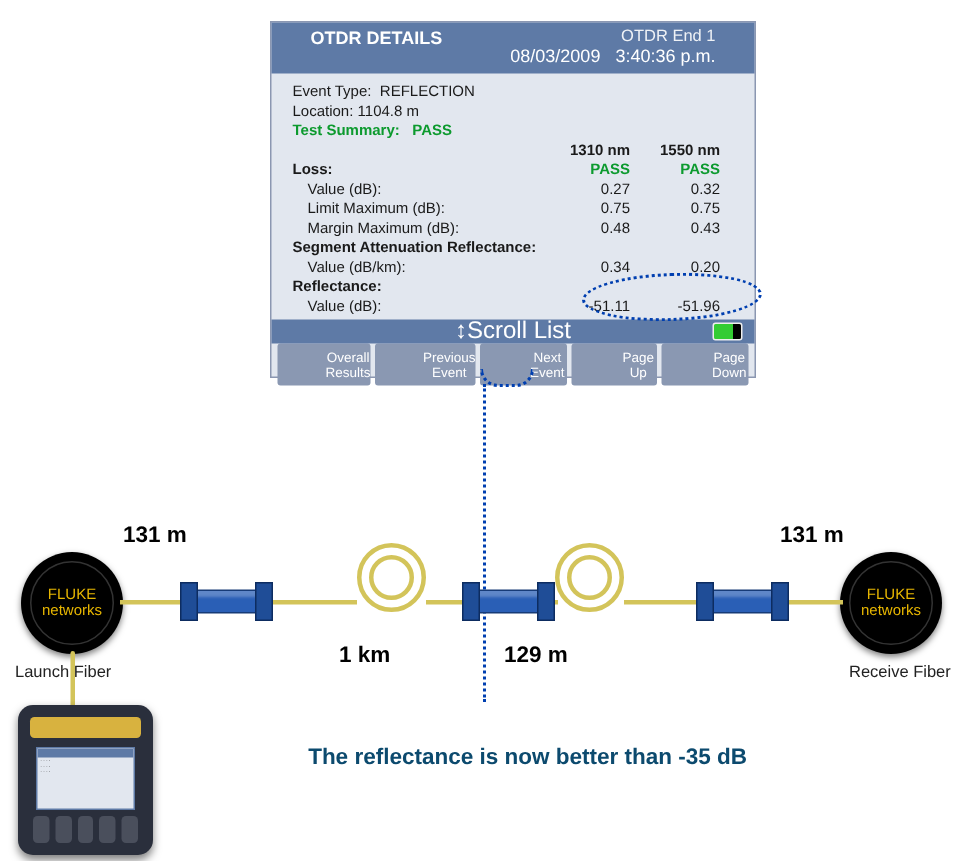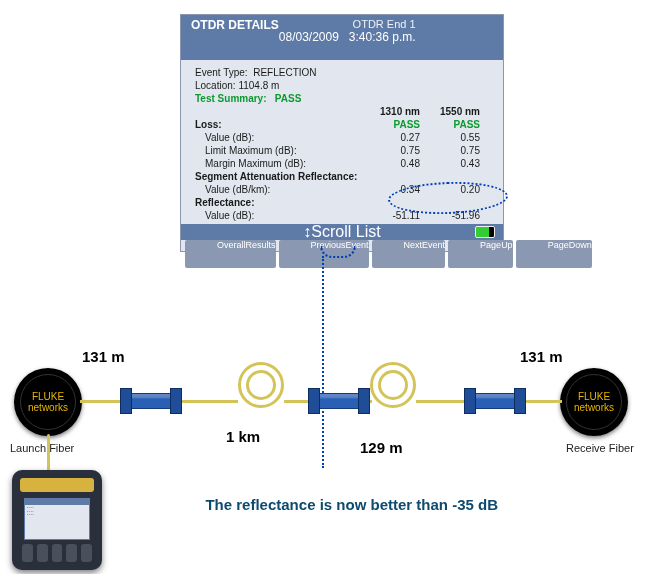--- a/index.html
+++ b/index.html
@@ -12,24 +12,24 @@
 
   
   .otdr-screen {
     position: absolute; left: 180px; top: 14px;
     width: 324px; height: 238px;
     background: #e2e7ef;
     border: 1px solid #8b97b1;
     font-size: 10px; color: #1a1a1a;
   }
   .otdr-title {
-    height: 45px; background: #5e7aa6;
-    padding: 3px 10px;
+    height: 34px; background: #5e7aa6;
+    padding: 3px 26px;
     color: #fff;
-    display: flex; 
+    display: flex; justify-content: space-between;
   }
   .otdr-title .t-main { font-weight: bold; font-size: 12px; }
   .otdr-title .t-sub { font-size: 11px; text-align: right; opacity: .9; }
   .otdr-title .t-stamp { font-size: 12px; }
 
   .otdr-body { padding: 6px 14px 2px 14px; }
   .otdr-body .row {
     display: flex; align-items: center;
     min-height: 13px;
   }
@@ -46,21 +46,21 @@
   .scroll-bar .batt {
     position: absolute; right: 8px; top: 2px;
     width: 20px; height: 12px;
     border: 1px solid #eee; border-radius: 2px;
     background: linear-gradient(to right, #3c3 70%, #000 70%);
   }
   .tab-row { display: flex; height: 32px; padding: 0 4px 4px 4px; gap: 3px; }
   .tab {
     flex: 1; background: #8a98b2; color: #fff;
     font-size: 9px; text-align: center;
-    display: flex; flex-direction: row; justify-content: center;
+    display: flex; flex-direction: column; justify-content: center;
     border-radius: 2px;
     padding-left: 32px;
   }
 
   
   .callout-circle {
     position: absolute; left: 388px; top: 182px;
     width: 120px; height: 32px;
     border: 2px dotted #003fb0; border-radius: 50%;
     transform: rotate(-2deg);
@@ -151,21 +151,21 @@
   .vfiber {
     position: absolute; width: 3px; background: #d3c45a;
     left: 47px; top: 104px; height: 38px; border-radius: 3px;
   }
 
   .dist {
     position: absolute; font-weight: bold; font-size: 15px; color: #000;
   }
   .dist.d131l { left: 82px;  top: 18px; }
   .dist.d1km  { left: 226px; top: 98px; }
-  .dist.d129  { left: 360px; top: 98px; margin-top: 11px; }
+  .dist.d129  { left: 336px; top: 98px; }
   .dist.d131r { left: 520px; top: 18px; }
 
   .note {
     position: absolute; left: 138px; top: 166px;
     font-weight: bold; font-size: 15px; color: #0c4a6e;
     width: 360px; text-align: right;
   }
 
   
   .instr {
@@ -235,21 +235,21 @@
       <span class="c2">1550 nm</span>
     </div>
     <div class="row bold">
       <span class="lab">Loss:</span>
       <span class="c1 pass">PASS</span>
       <span class="c2 pass">PASS</span>
     </div>
     <div class="row">
         <span class="lab" style="padding-left:10px">Value (dB):</span>
       <span class="c1">0.27</span>
-      <span class="c2">0.55</span>
+      <span class="c2">0.32</span>
       </div>
     <div class="row">
         <span class="lab" style="padding-left:10px">Limit Maximum (dB):</span>
       <span class="c1">0.75</span>
       <span class="c2">0.75</span>
       </div>
     <div class="row">
         <span class="lab" style="padding-left:10px">Margin Maximum (dB):</span>
       <span class="c1">0.48</span>
       <span class="c2">0.43</span>

